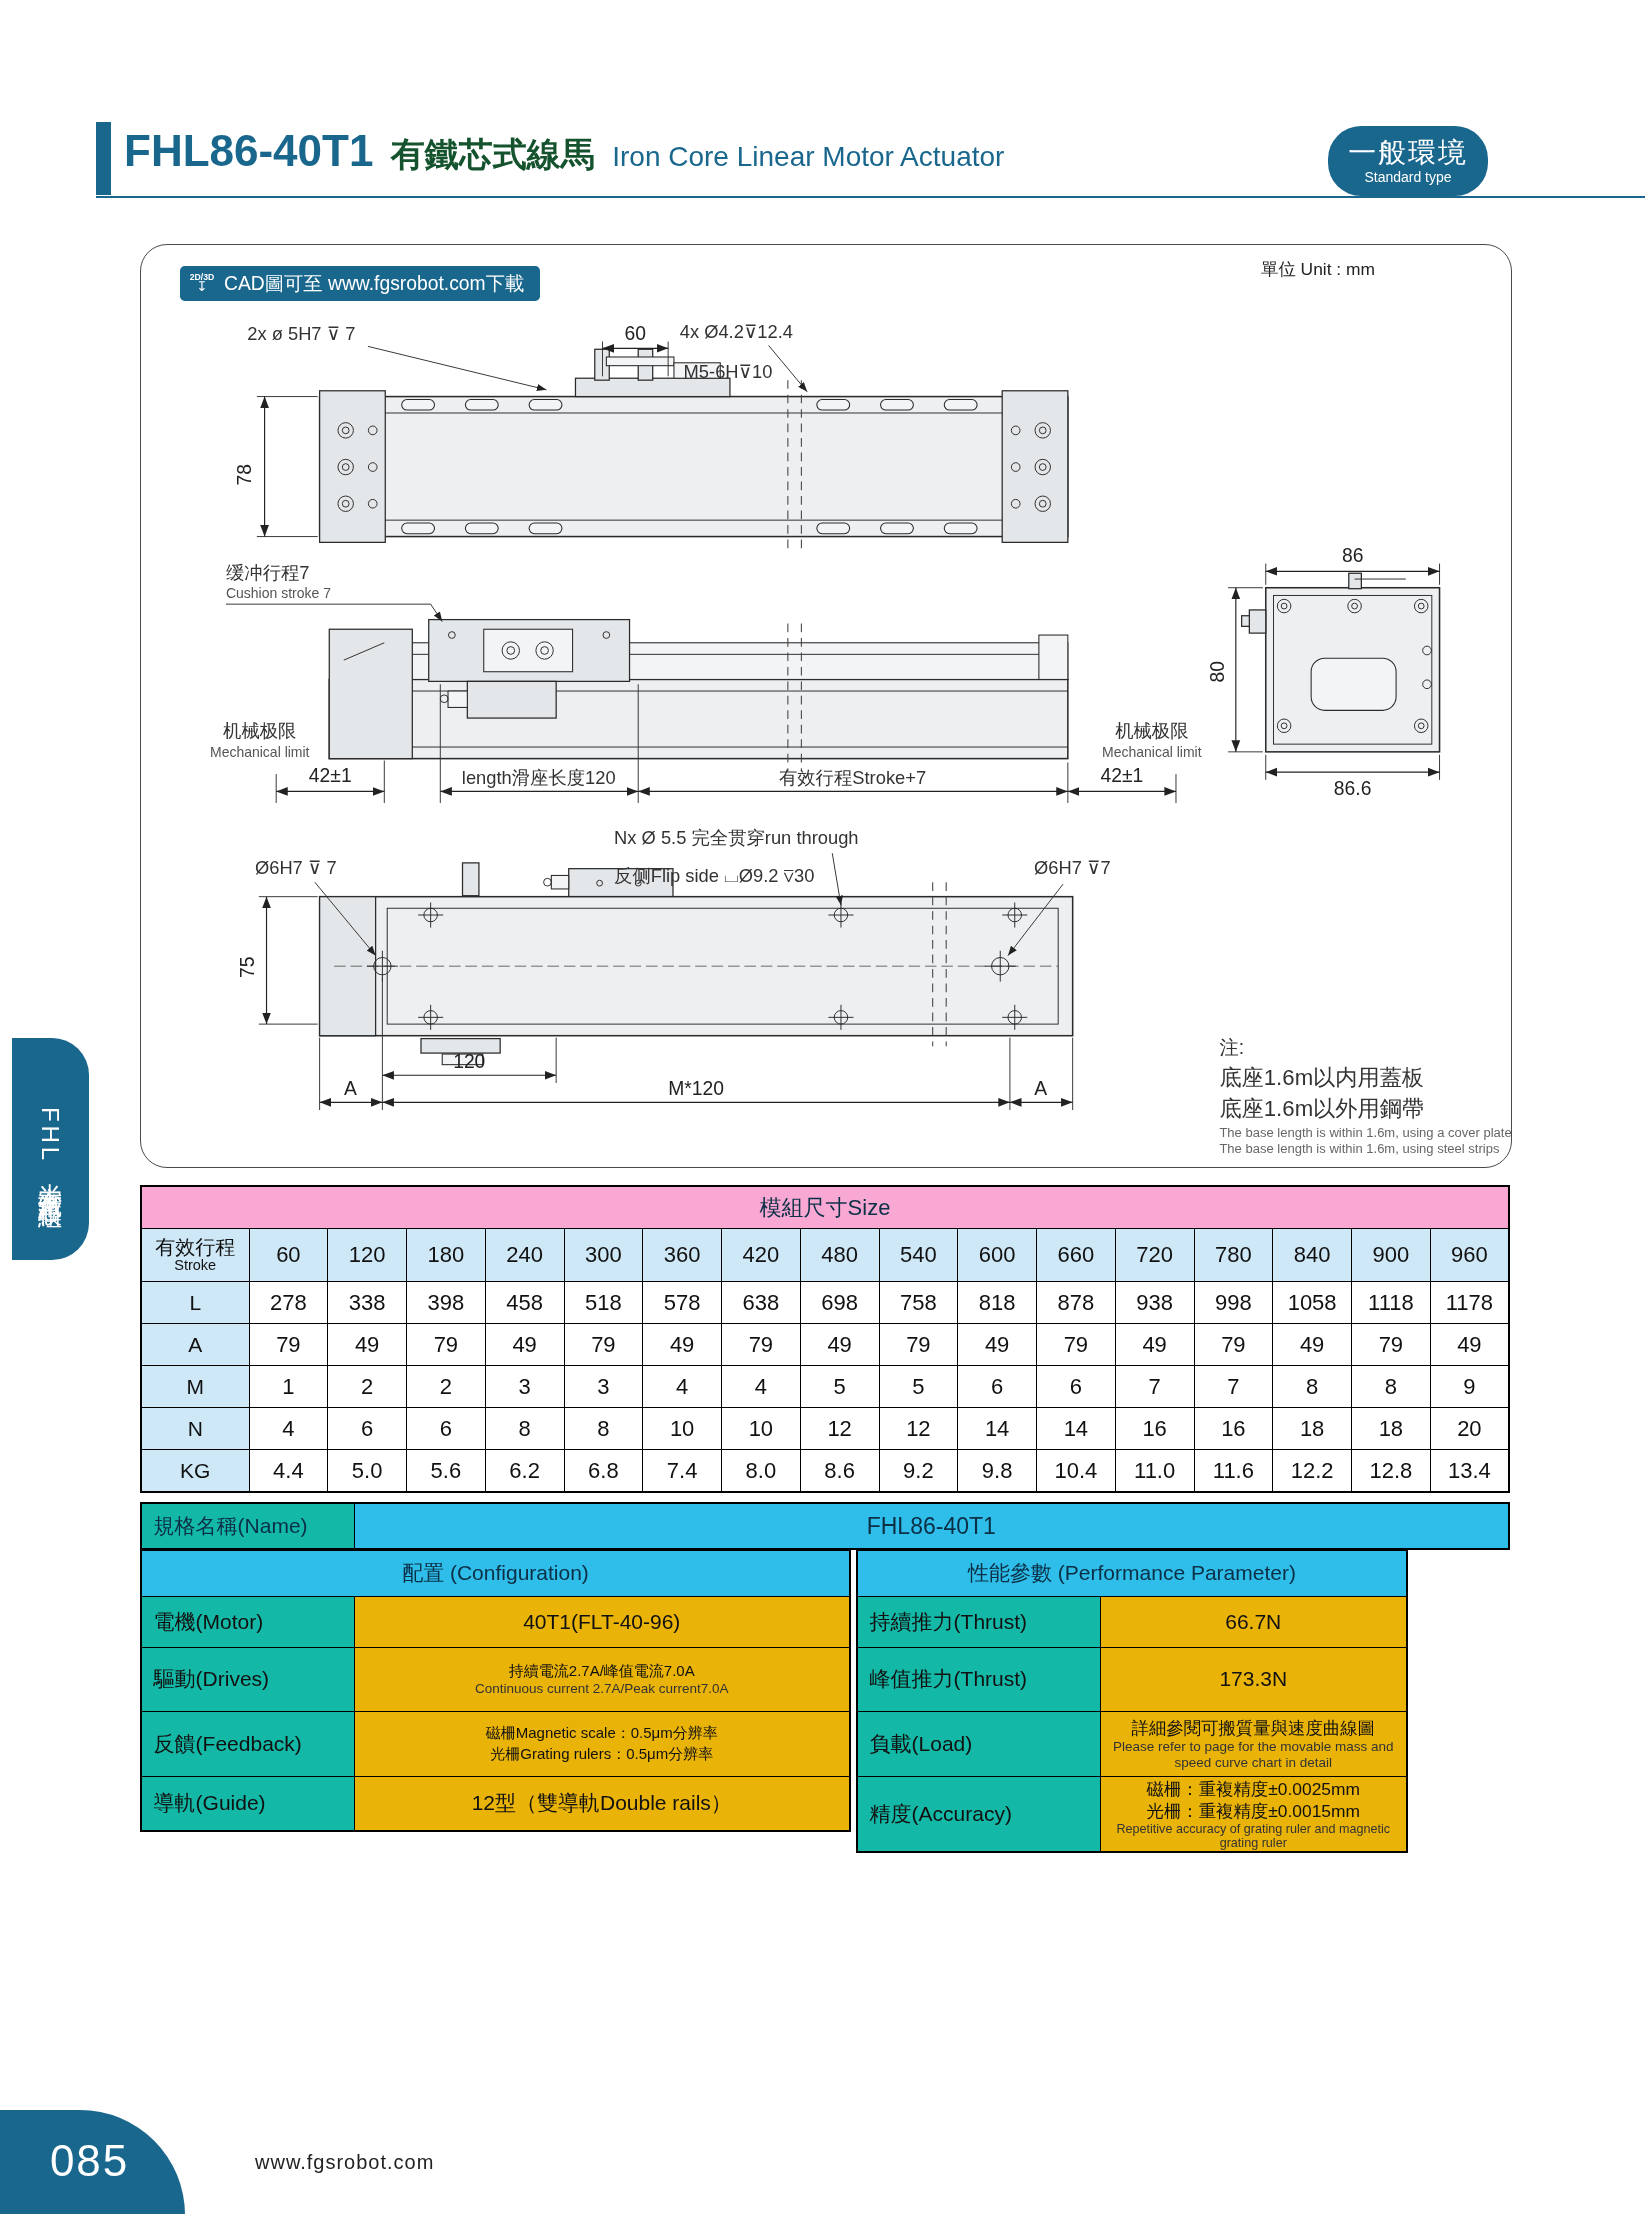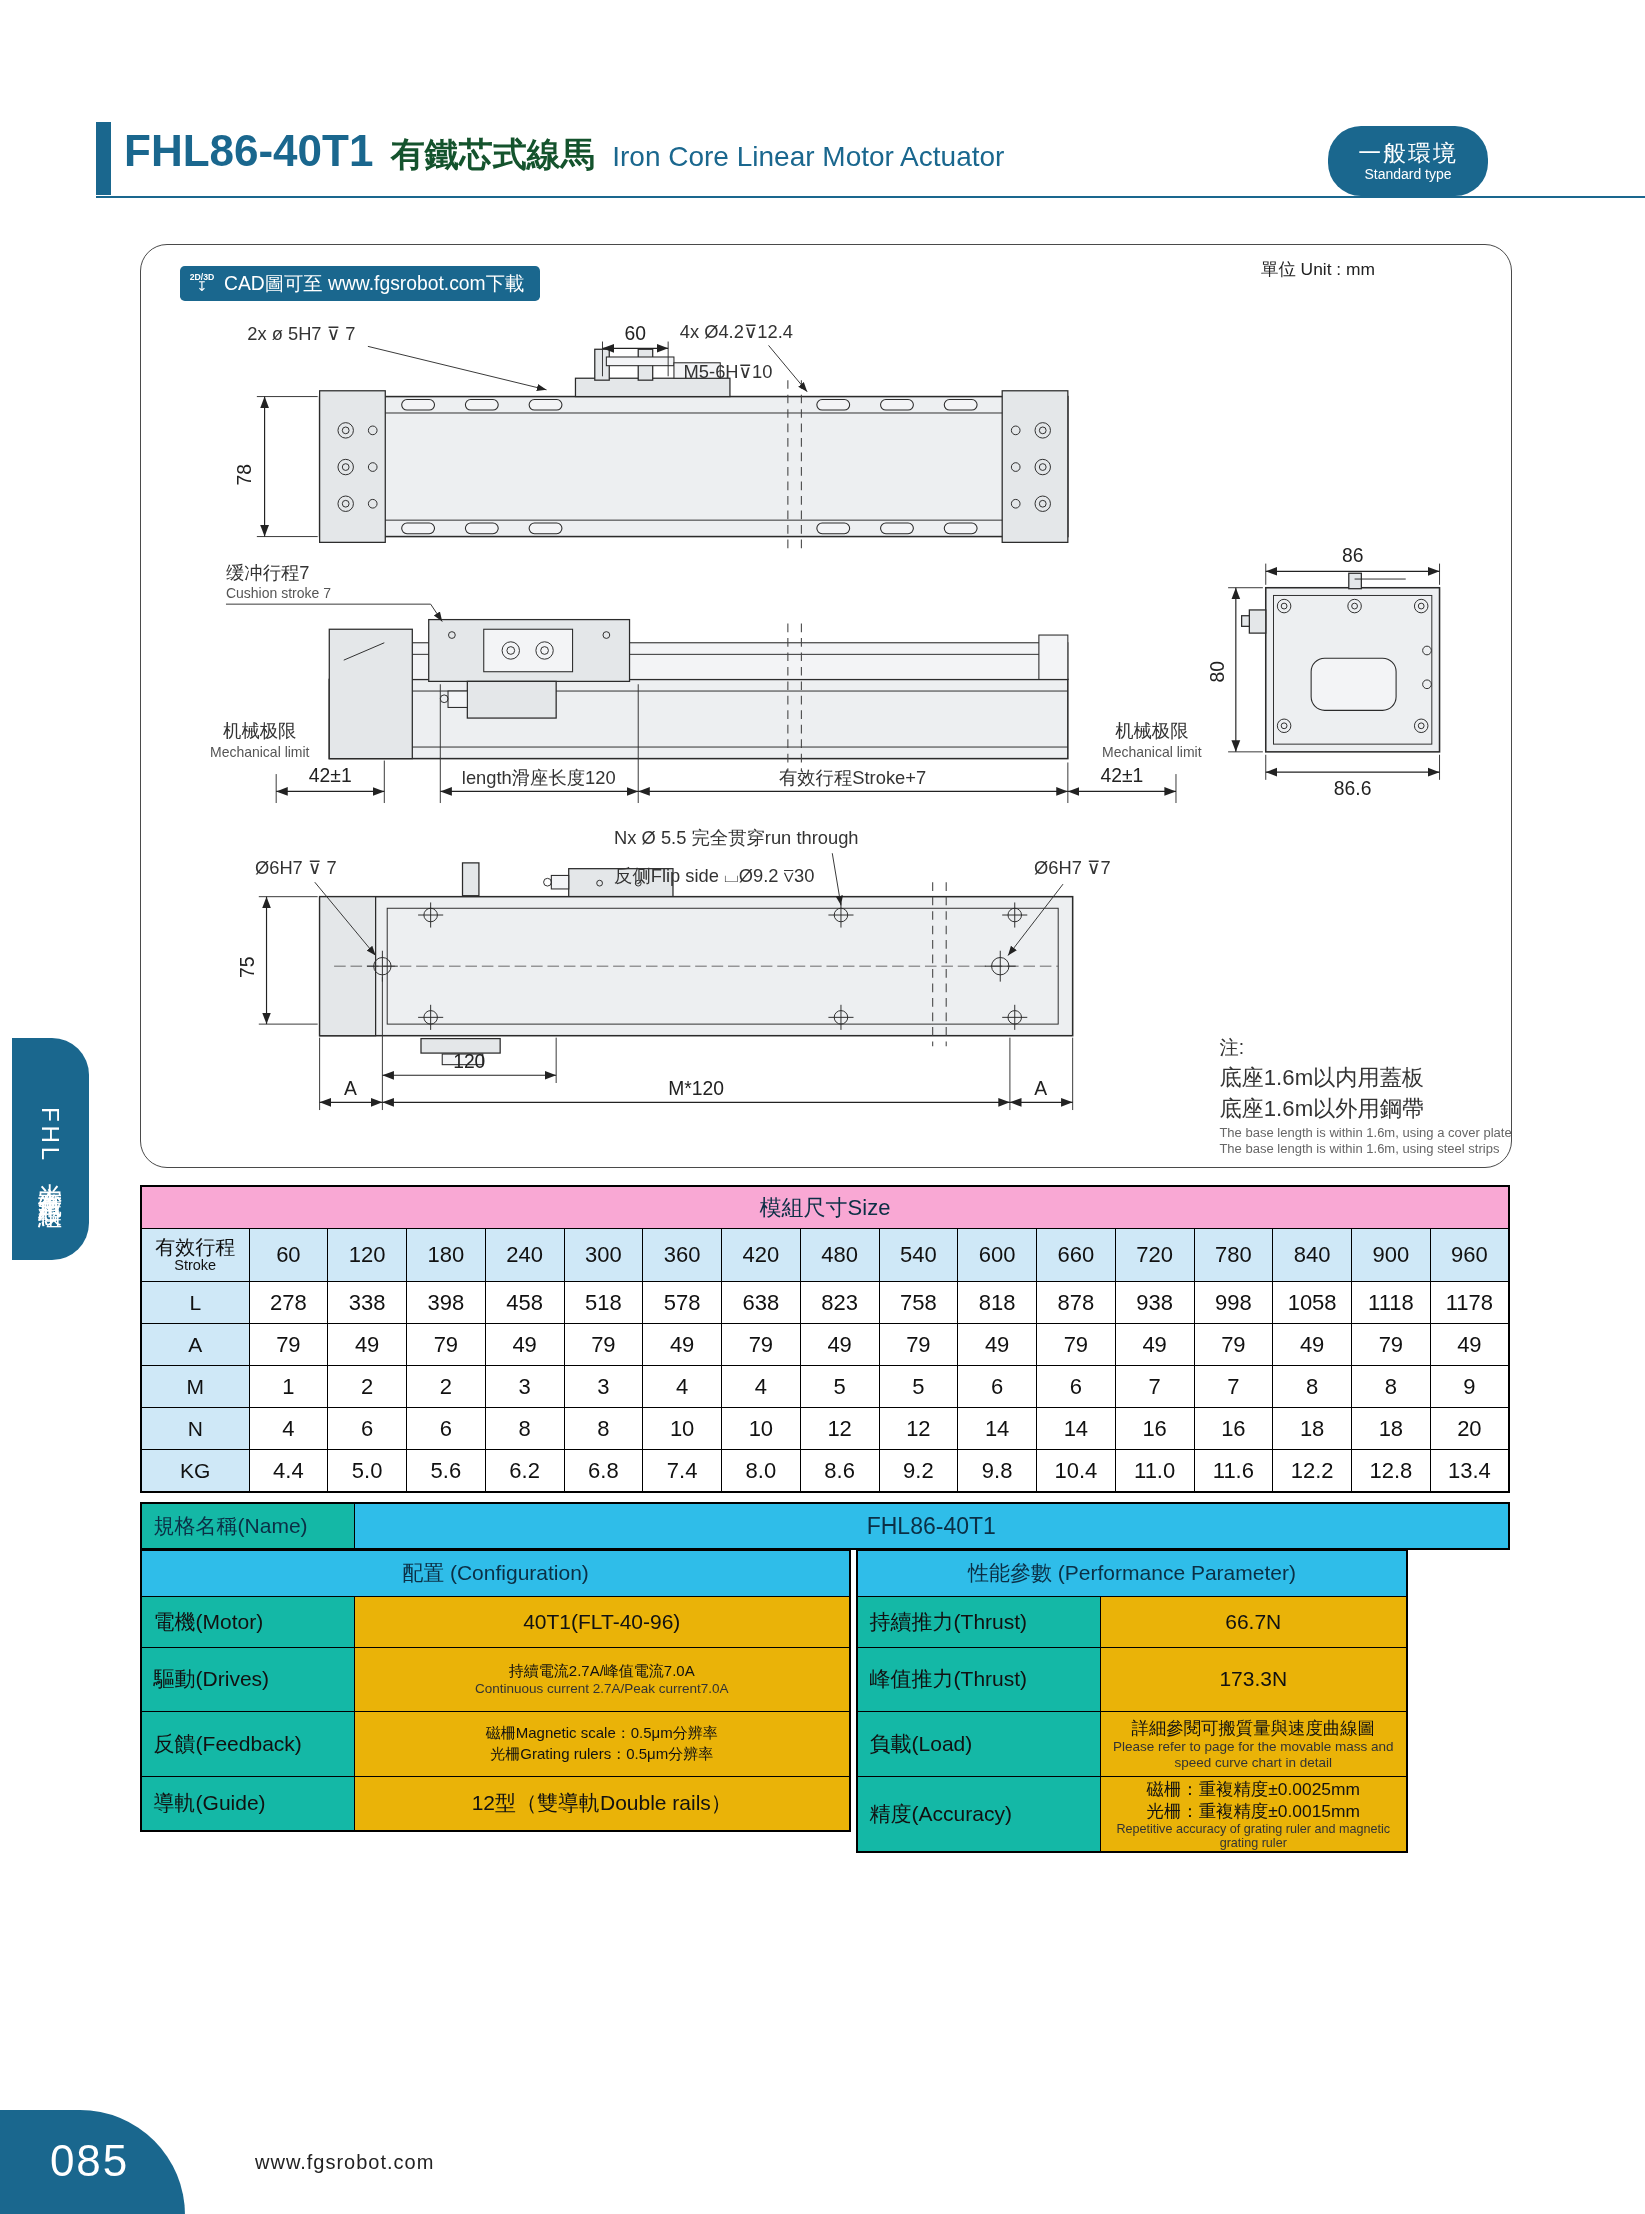--- a/index.html
+++ b/index.html
@@ -7,21 +7,21 @@
         font-family:"Liberation Sans",sans-serif;color:#1a1a1a;}
   
   .accent-bar{position:absolute;left:96px;top:122px;width:14.5px;height:73px;background:#1a678e;}
   .title-row{position:absolute;left:124px;top:126px;width:1207px;height:70px;display:flex;align-items:baseline;gap:17.4px;}
   .title-model{font-size:44px;font-weight:bold;color:#1a678e;letter-spacing:0px;}
   .title-cn{font-size:34px;font-weight:bold;color:#14532d;}
   .title-en{font-size:28px;color:#1a678e;}
   .header-rule{position:absolute;left:96px;top:196px;width:1550px;height:0;border-top:2.9px solid #1a678e;}
   .badge{position:absolute;left:1328px;top:126px;width:160px;height:70px;background:#1a678e;border-radius:33px;
          display:flex;flex-direction:column;align-items:center;justify-content:center;color:#fff;line-height:1.15;}
-  .badge .b1{font-size:23px;letter-spacing:1.9px;}
+  .badge .b1{font-size:28px;letter-spacing:1.9px;}
   .badge .b2{font-size:14px;}
   
   .panel{position:absolute;left:140px;top:244px;width:1370px;height:922px;border:1.9px solid #4a4a4a;border-radius:27px;background:#fff;}
   .cad-btn{position:absolute;left:39px;top:21px;height:35px;background:#1a678e;border-radius:4.8px;color:#fff;
            display:flex;align-items:center;gap:9.7px;padding:0 15.4px 0 9.7px;}
   .cad-ico{display:flex;flex-direction:column;align-items:center;line-height:1;}
   .cad-ico .t{font-size:8.7px;font-weight:bold;}
   .cad-ico .a{font-size:13.5px;margin-top:-1.9px;}
   .cad-txt{font-size:19.3px;}
   .unit{position:absolute;left:1120px;top:11.6px;font-size:17.4px;color:#222;}
@@ -374,21 +374,21 @@
     <tbody id="size-body">
         <tr class="datarow">
           <td class="rowhead">L</td>
           <td>278</td>
           <td>338</td>
           <td>398</td>
           <td>458</td>
           <td>518</td>
           <td>578</td>
           <td>638</td>
-          <td>823</td>
+          <td>698</td>
           <td>758</td>
           <td>818</td>
           <td>878</td>
           <td>938</td>
           <td>998</td>
           <td>1058</td>
           <td>1118</td>
           <td>1178</td>
         </tr>
         <tr class="datarow">

